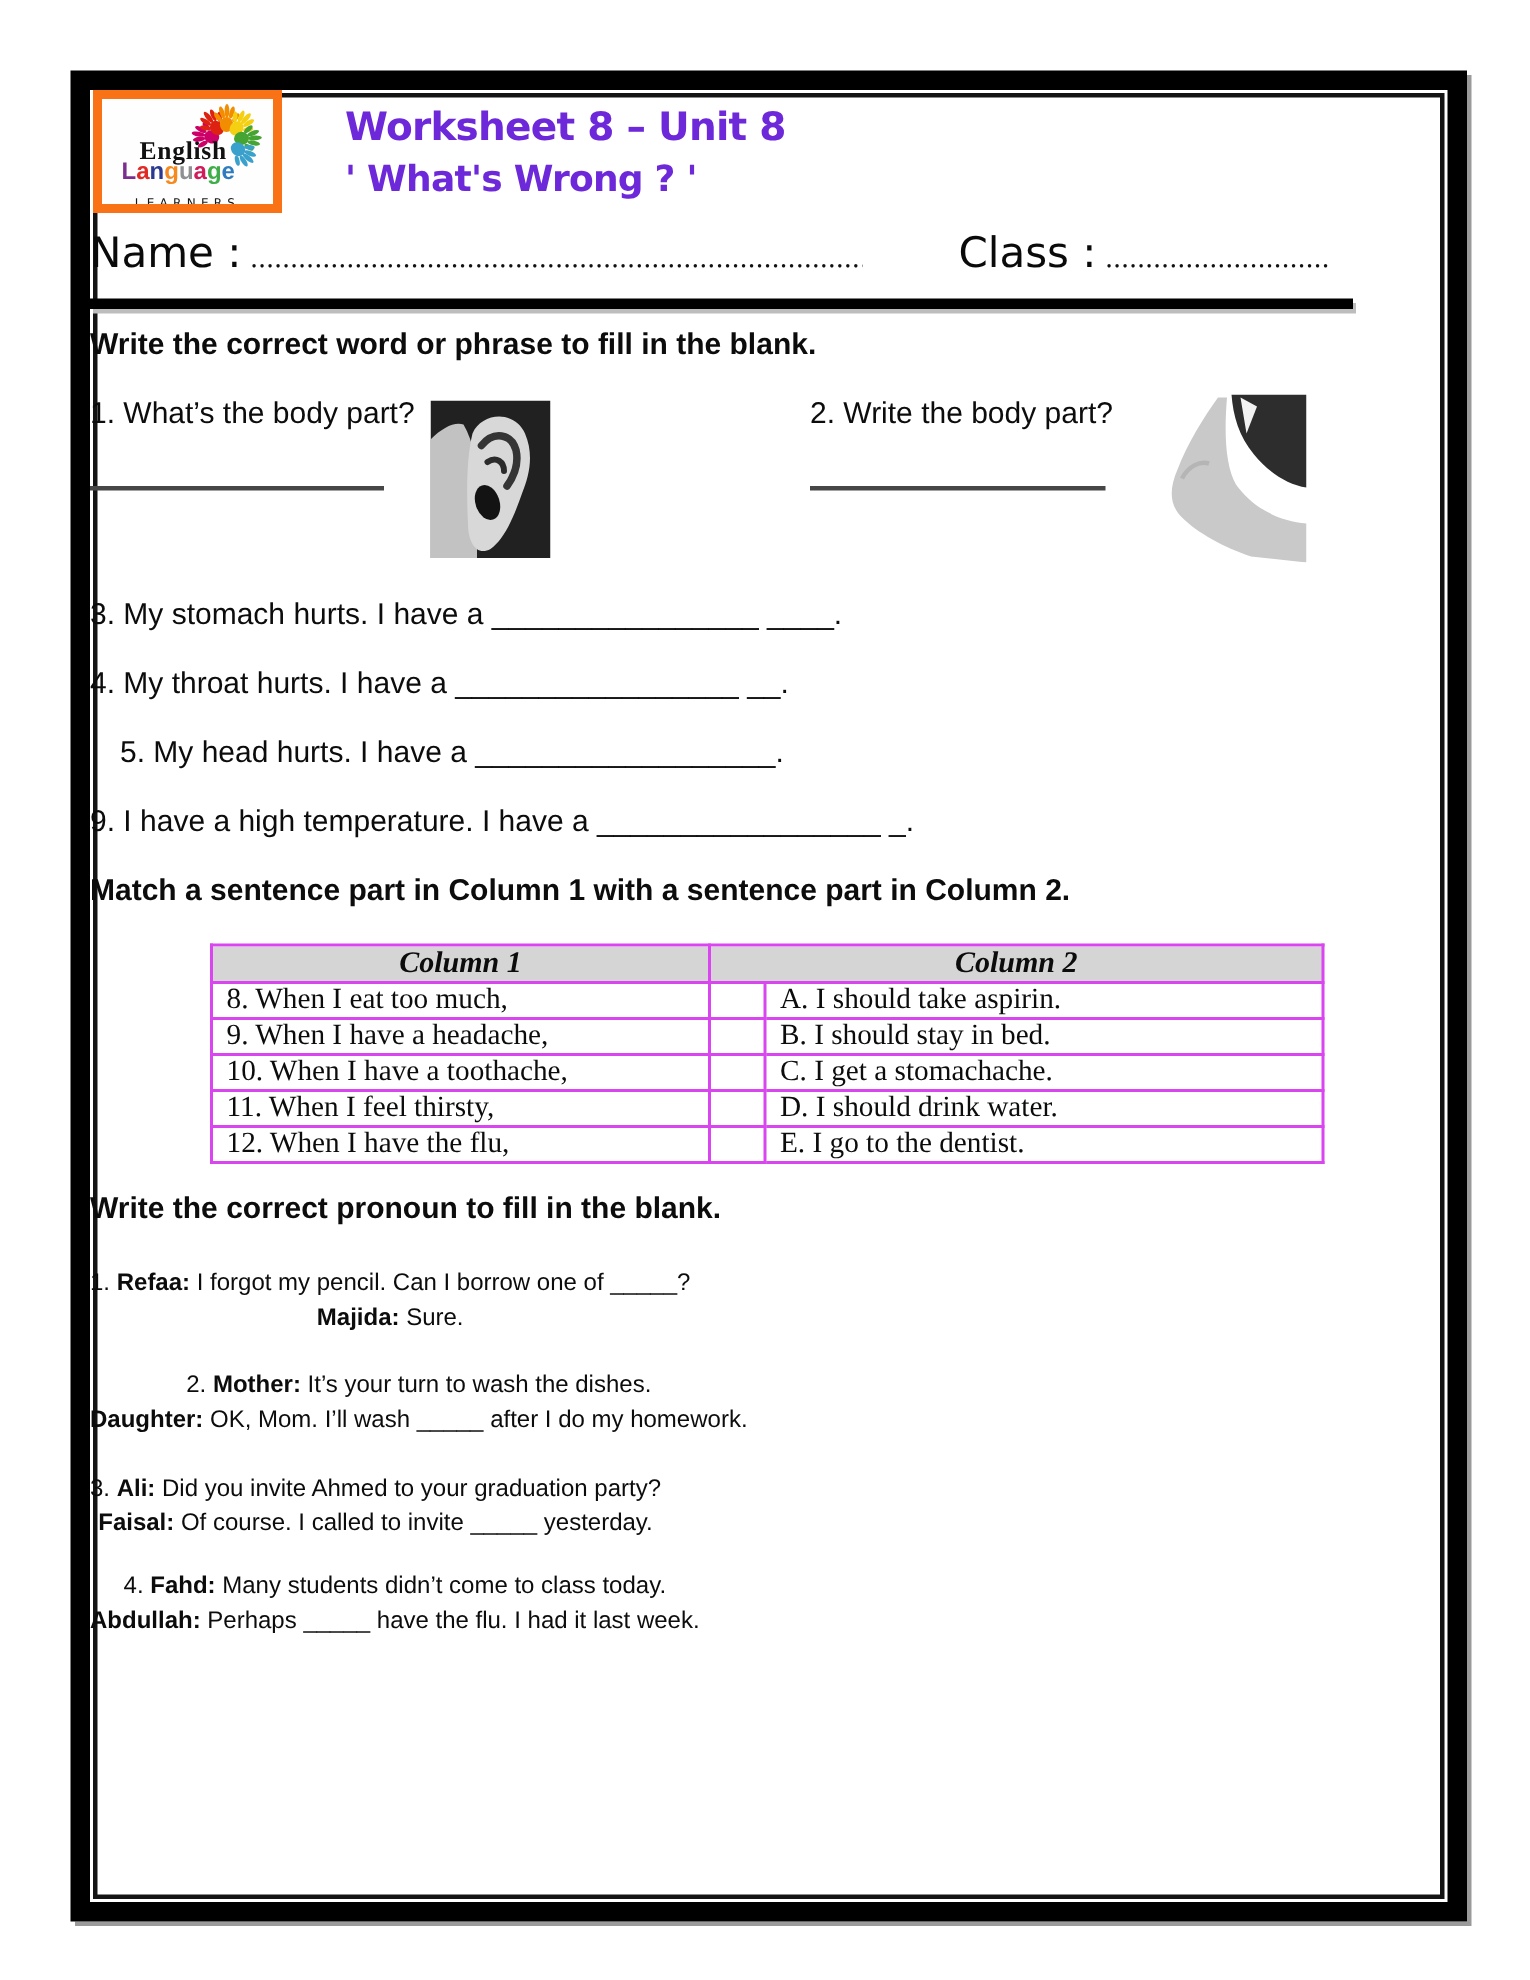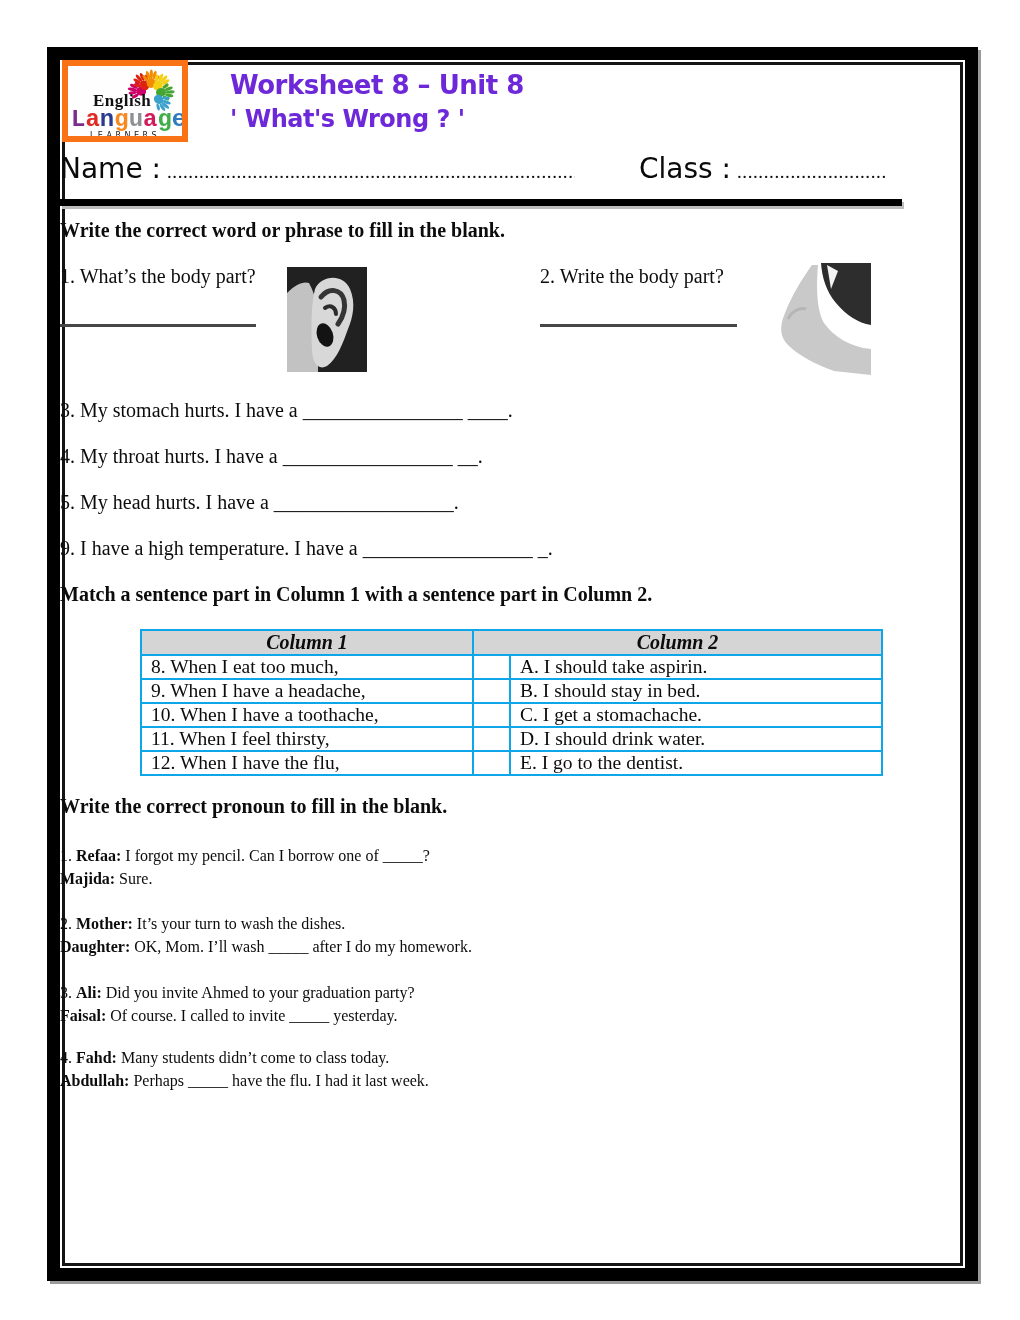--- a/index.html
+++ b/index.html
@@ -31,23 +31,23 @@
     left: 62px; top: 60px; width: 126px; height: 82px;
     border: 6px solid #f97316; background: #fefefe;
     box-sizing: border-box; overflow: hidden;
   }
   .logo-english {
     position: absolute; left: 25px; top: 25px;
     font-family: "Liberation Serif", serif;
     font-weight: bold; font-size: 17px; letter-spacing: 0.5px; color: #111;
   }
   .logo-language {
-    position: absolute; left: 3px; top: 40px;
-    font-family: Liberation Mono, monospace;
-    font-weight: bold; font-size: 24px; letter-spacing: 0px;
+    position: absolute; left: 13px; top: 40px;
+    font-family: Liberation Sans, sans-serif;
+    font-weight: bold; font-size: 16px; letter-spacing: 0px;
     white-space: nowrap;
   }
   .logo-learners {
     position: absolute; left: 0; right: 0; top: 65px;
     text-align: center;
     font-family: "DejaVu Sans", sans-serif;
     font-size: 8px; letter-spacing: 3.5px; color: #161616;
   }
   .logo-hands { position: absolute; right: 0px; top: 0px; }
 
@@ -74,32 +74,32 @@
   .dots-name  { width: 408px; margin-left: 6px; }
   .class-label { margin-left: 64px; }
   .dots-class { width: 150px; margin-left: 6px; }
 
   .thick-rule {
     left: 60px; top: 199px; width: 842px; height: 7px;
     background: #000; box-shadow: 2px 3px 0 #bdbdbd;
   }
 
   
-  .serif-text { font-size: 20px; font-family: Liberation Serif, serif; white-space: nowrap; }
+  .serif-text { font-size: 20px; font-family: Liberation Sans, sans-serif; white-space: nowrap; text-align: center; }
   .bold-heading { font-weight: bold; }
 
   .answer-line { height: 3px; background: #474747; }
 
   
   .match-table {
     border-collapse: collapse; table-layout: fixed; width: 741px;
     font-family: "Liberation Serif", serif;
   }
   .match-table th, .match-table td {
-    border: 2px solid #0ea5e9; box-sizing: border-box;
+    border: 2px solid #d946ef; box-sizing: border-box;
     height: 23px; padding: 0; overflow: hidden; white-space: nowrap;
   }
   .match-table th {
     background: #d5d5d5; font-size: 20px; font-style: italic;
     font-weight: bold; text-align: center; height: 25px;
   }
   .match-table td { font-size: 19.5px; }
   .match-table td.lcell { padding-left: 9px; }
   .match-table td.rcell { padding-left: 9px; }
 
@@ -172,21 +172,21 @@
   <path d="M44,0 L99,0 L99,62 C86,60 74,52 64,40 C54,28 50,14 49,0 Z" fill="#2d2d2d"></path>
   <path d="M55,2 L59,26 L66,8 Z" fill="#f2f2f2"></path>
   <path d="M16,56 C20,48 28,44 34,46" stroke="#b5b5b5" stroke-width="3" fill="none"></path>
 </svg>
 
 <div class="abs answer-line" style="left:60px; top:324px; width:196px;"></div>
 <div class="abs answer-line" style="left:540px; top:324px; width:197px;"></div>
 
 <div class="abs serif-text" style="left:60px; top:399px;">3. My stomach hurts. I have a ________________ ____.</div>
 <div class="abs serif-text" style="left:60px; top:445px;">4. My throat hurts. I have a _________________ __.</div>
-<div class="abs serif-text" style="left:60px; top:491px;">5. My head hurts. I have a __________________.</div>
+<div class="abs serif-text" style="left:60px; top:491px;padding-left:20px;">5. My head hurts. I have a __________________.</div>
 <div class="abs serif-text" style="left:60px; top:537px;">9. I have a high temperature. I have a _________________ _.</div>
 
 <div class="abs serif-text bold-heading" style="left:60px; top:583px;">Match a sentence part in Column 1 with a sentence part in Column 2.</div>
 
 <table class="abs match-table" style="left:140px; top:629px;">
   <colgroup>
       <col style="width:332px">
       <col style="width:37px">
       <col style="width:372px">
     </colgroup>

